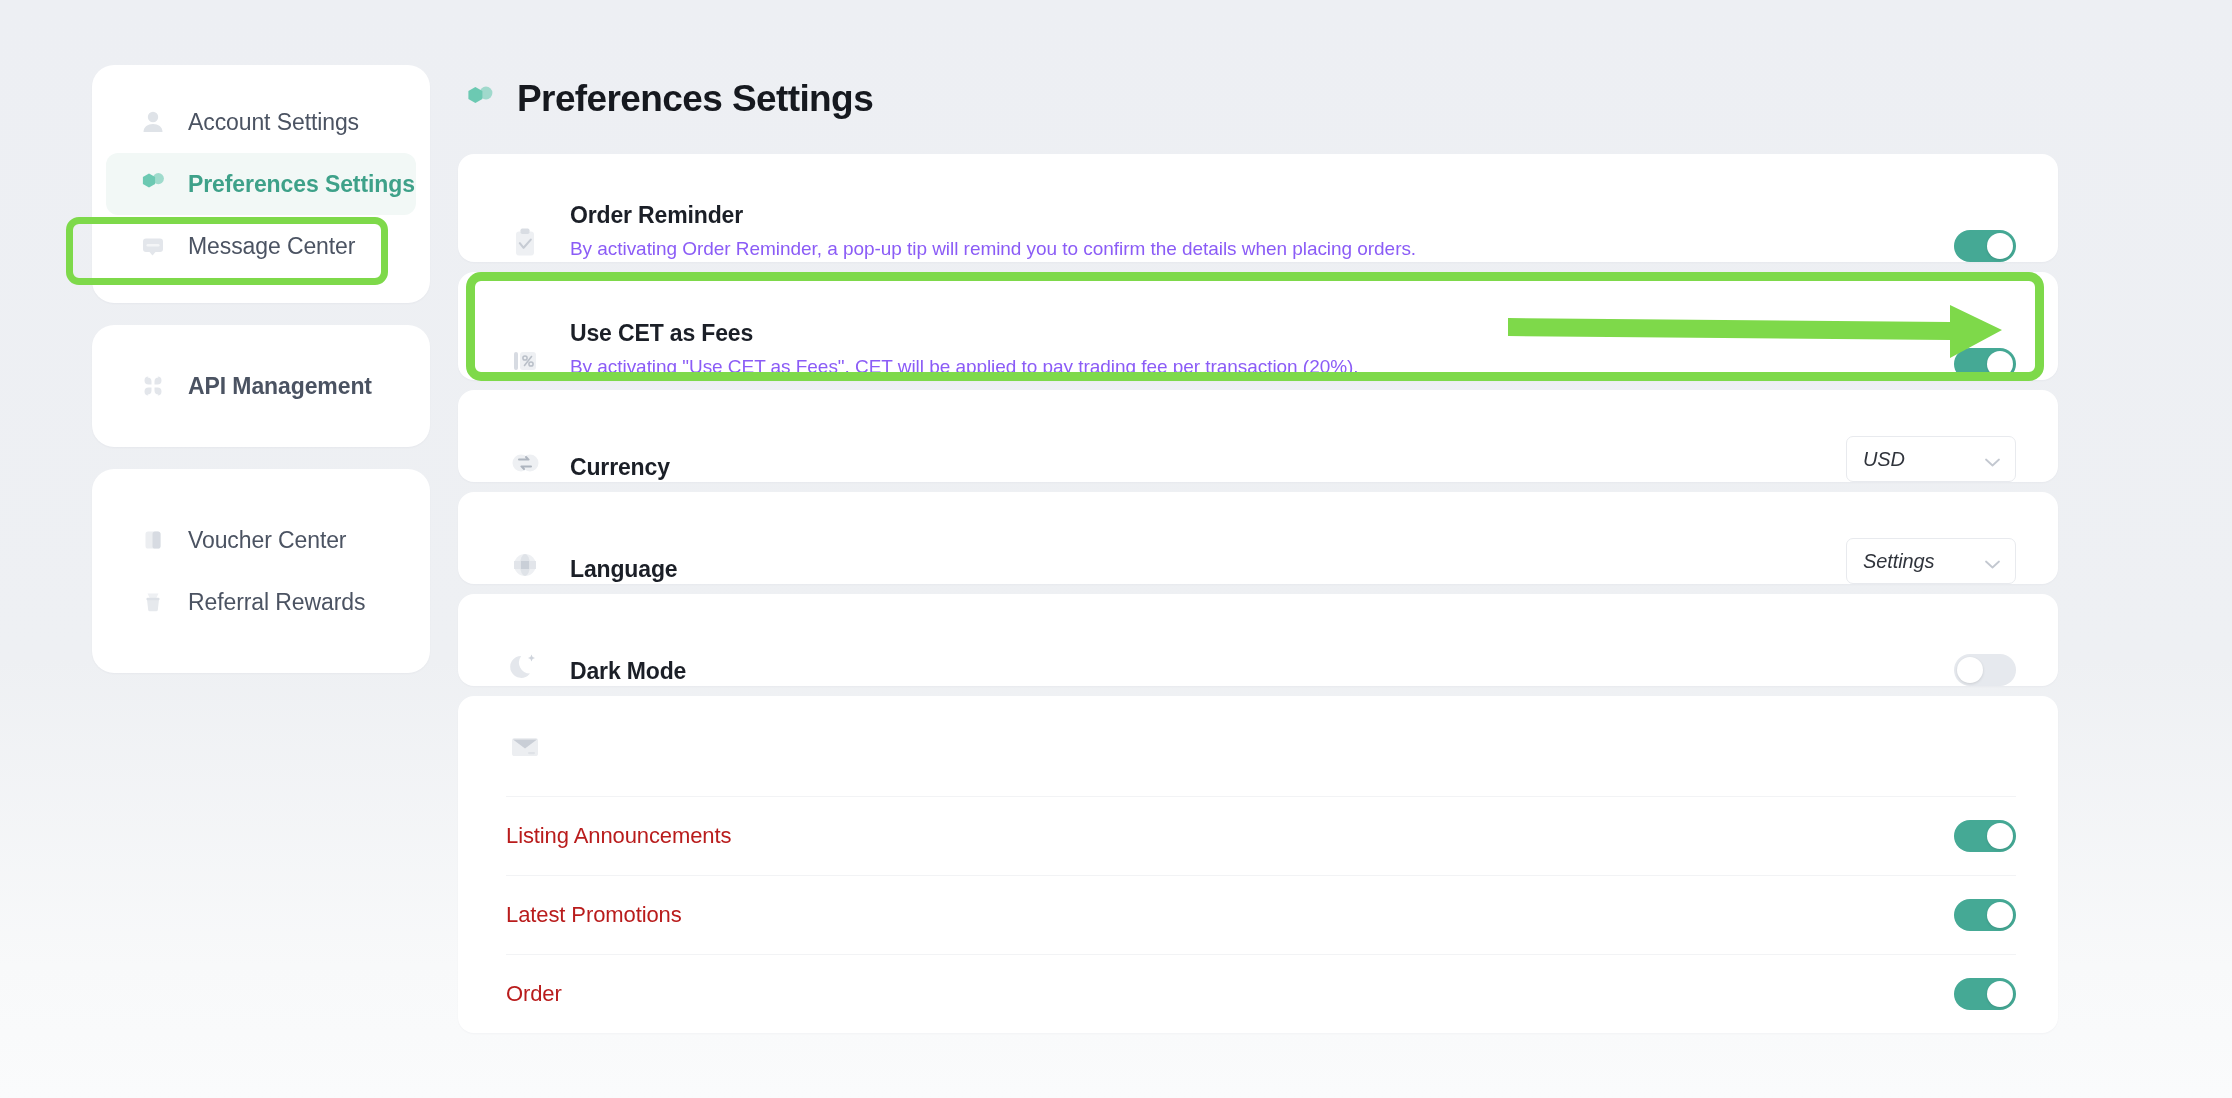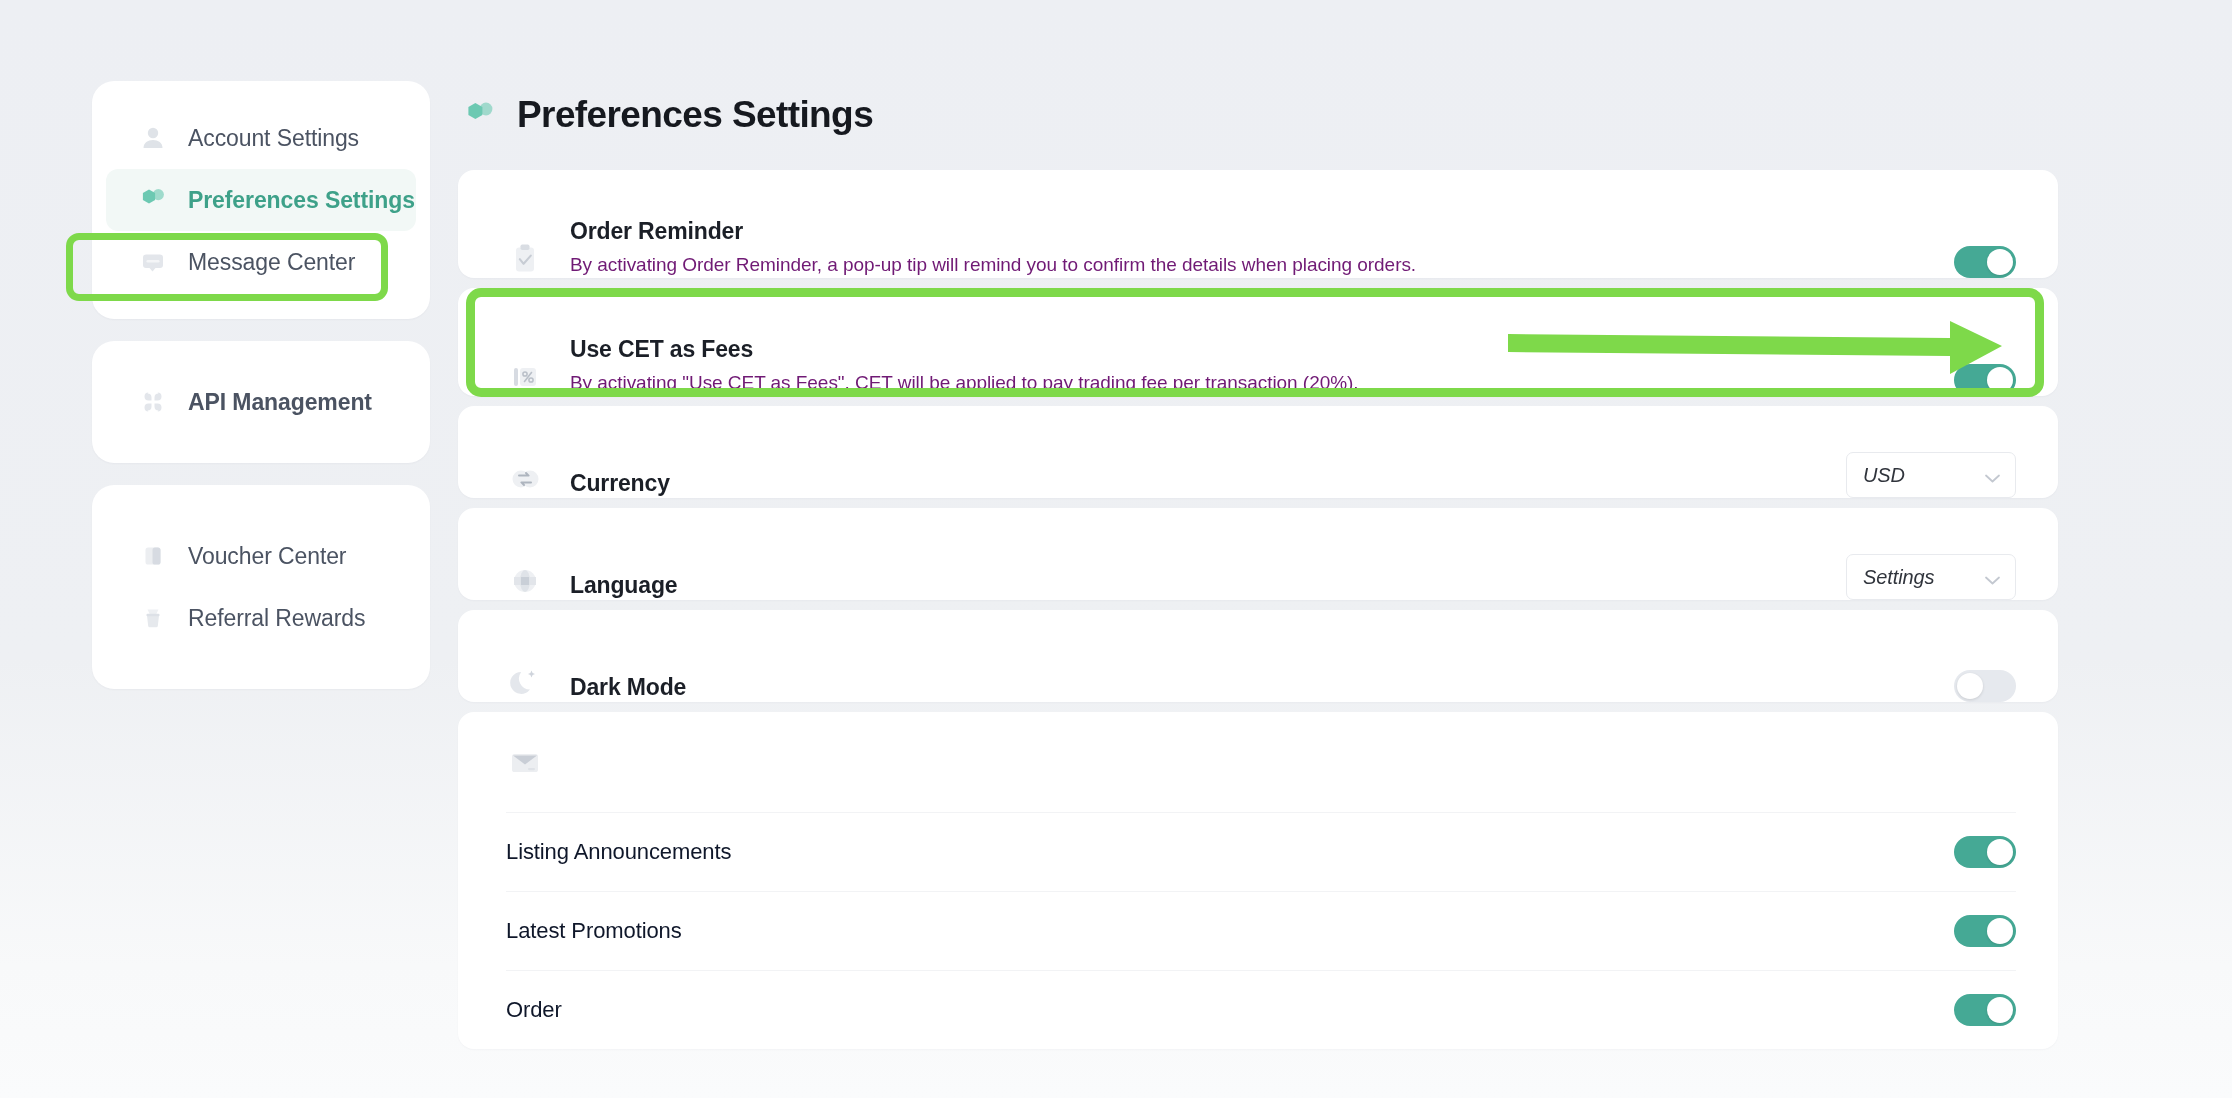--- a/index.html
+++ b/index.html
@@ -14,21 +14,20 @@
     font-family: "Liberation Sans", sans-serif;
     background: linear-gradient(to bottom, #edeff3 0%, #eef0f3 60%, #f8f9fa 88%, #fafbfc 100%);
     color: #1f2329;
     -webkit-font-smoothing: antialiased;
   }
 
   .page {
     position: relative;
     width: 2232px;
     height: 792px;
-    margin-top: 16px;
   }
 
   
   .sidebar {
     position: absolute;
     left: 92px;
     top: 65px;
     width: 338px;
   }
 
@@ -141,21 +140,21 @@
   .r-text { flex: 1 1 auto; min-width: 0; }
   .r-title {
     font-size: 23px;
     font-weight: bold;
     color: #1b1f27;
     letter-spacing: -0.15px;
     line-height: 1.25;
   }
   .r-desc {
     font-size: 19px;
-    color: #701a75;
+    color: #8b5cf6;
     margin-top: 8px;
     letter-spacing: -0.05px;
     line-height: 1.3;
   }
 
   .row.tall { min-height: 108px; }
 
   
   .toggle {
     width: 62px;
@@ -207,21 +206,21 @@
   .sub-row {
     display: flex;
     align-items: center;
     height: 79px;
     margin: 0 42px 0 48px;
     border-top: 1px solid #f2f3f5;
   }
   .sub-row .sub-label {
     flex: 1 1 auto;
     font-size: 22px;
-    color: #0f172a;
+    color: #b91c1c;
     letter-spacing: -0.1px;
   }
 
   
   .hl-row {
     position: absolute;
     left: 466px;
     top: 272px;
     width: 1578px;
     height: 109px;

